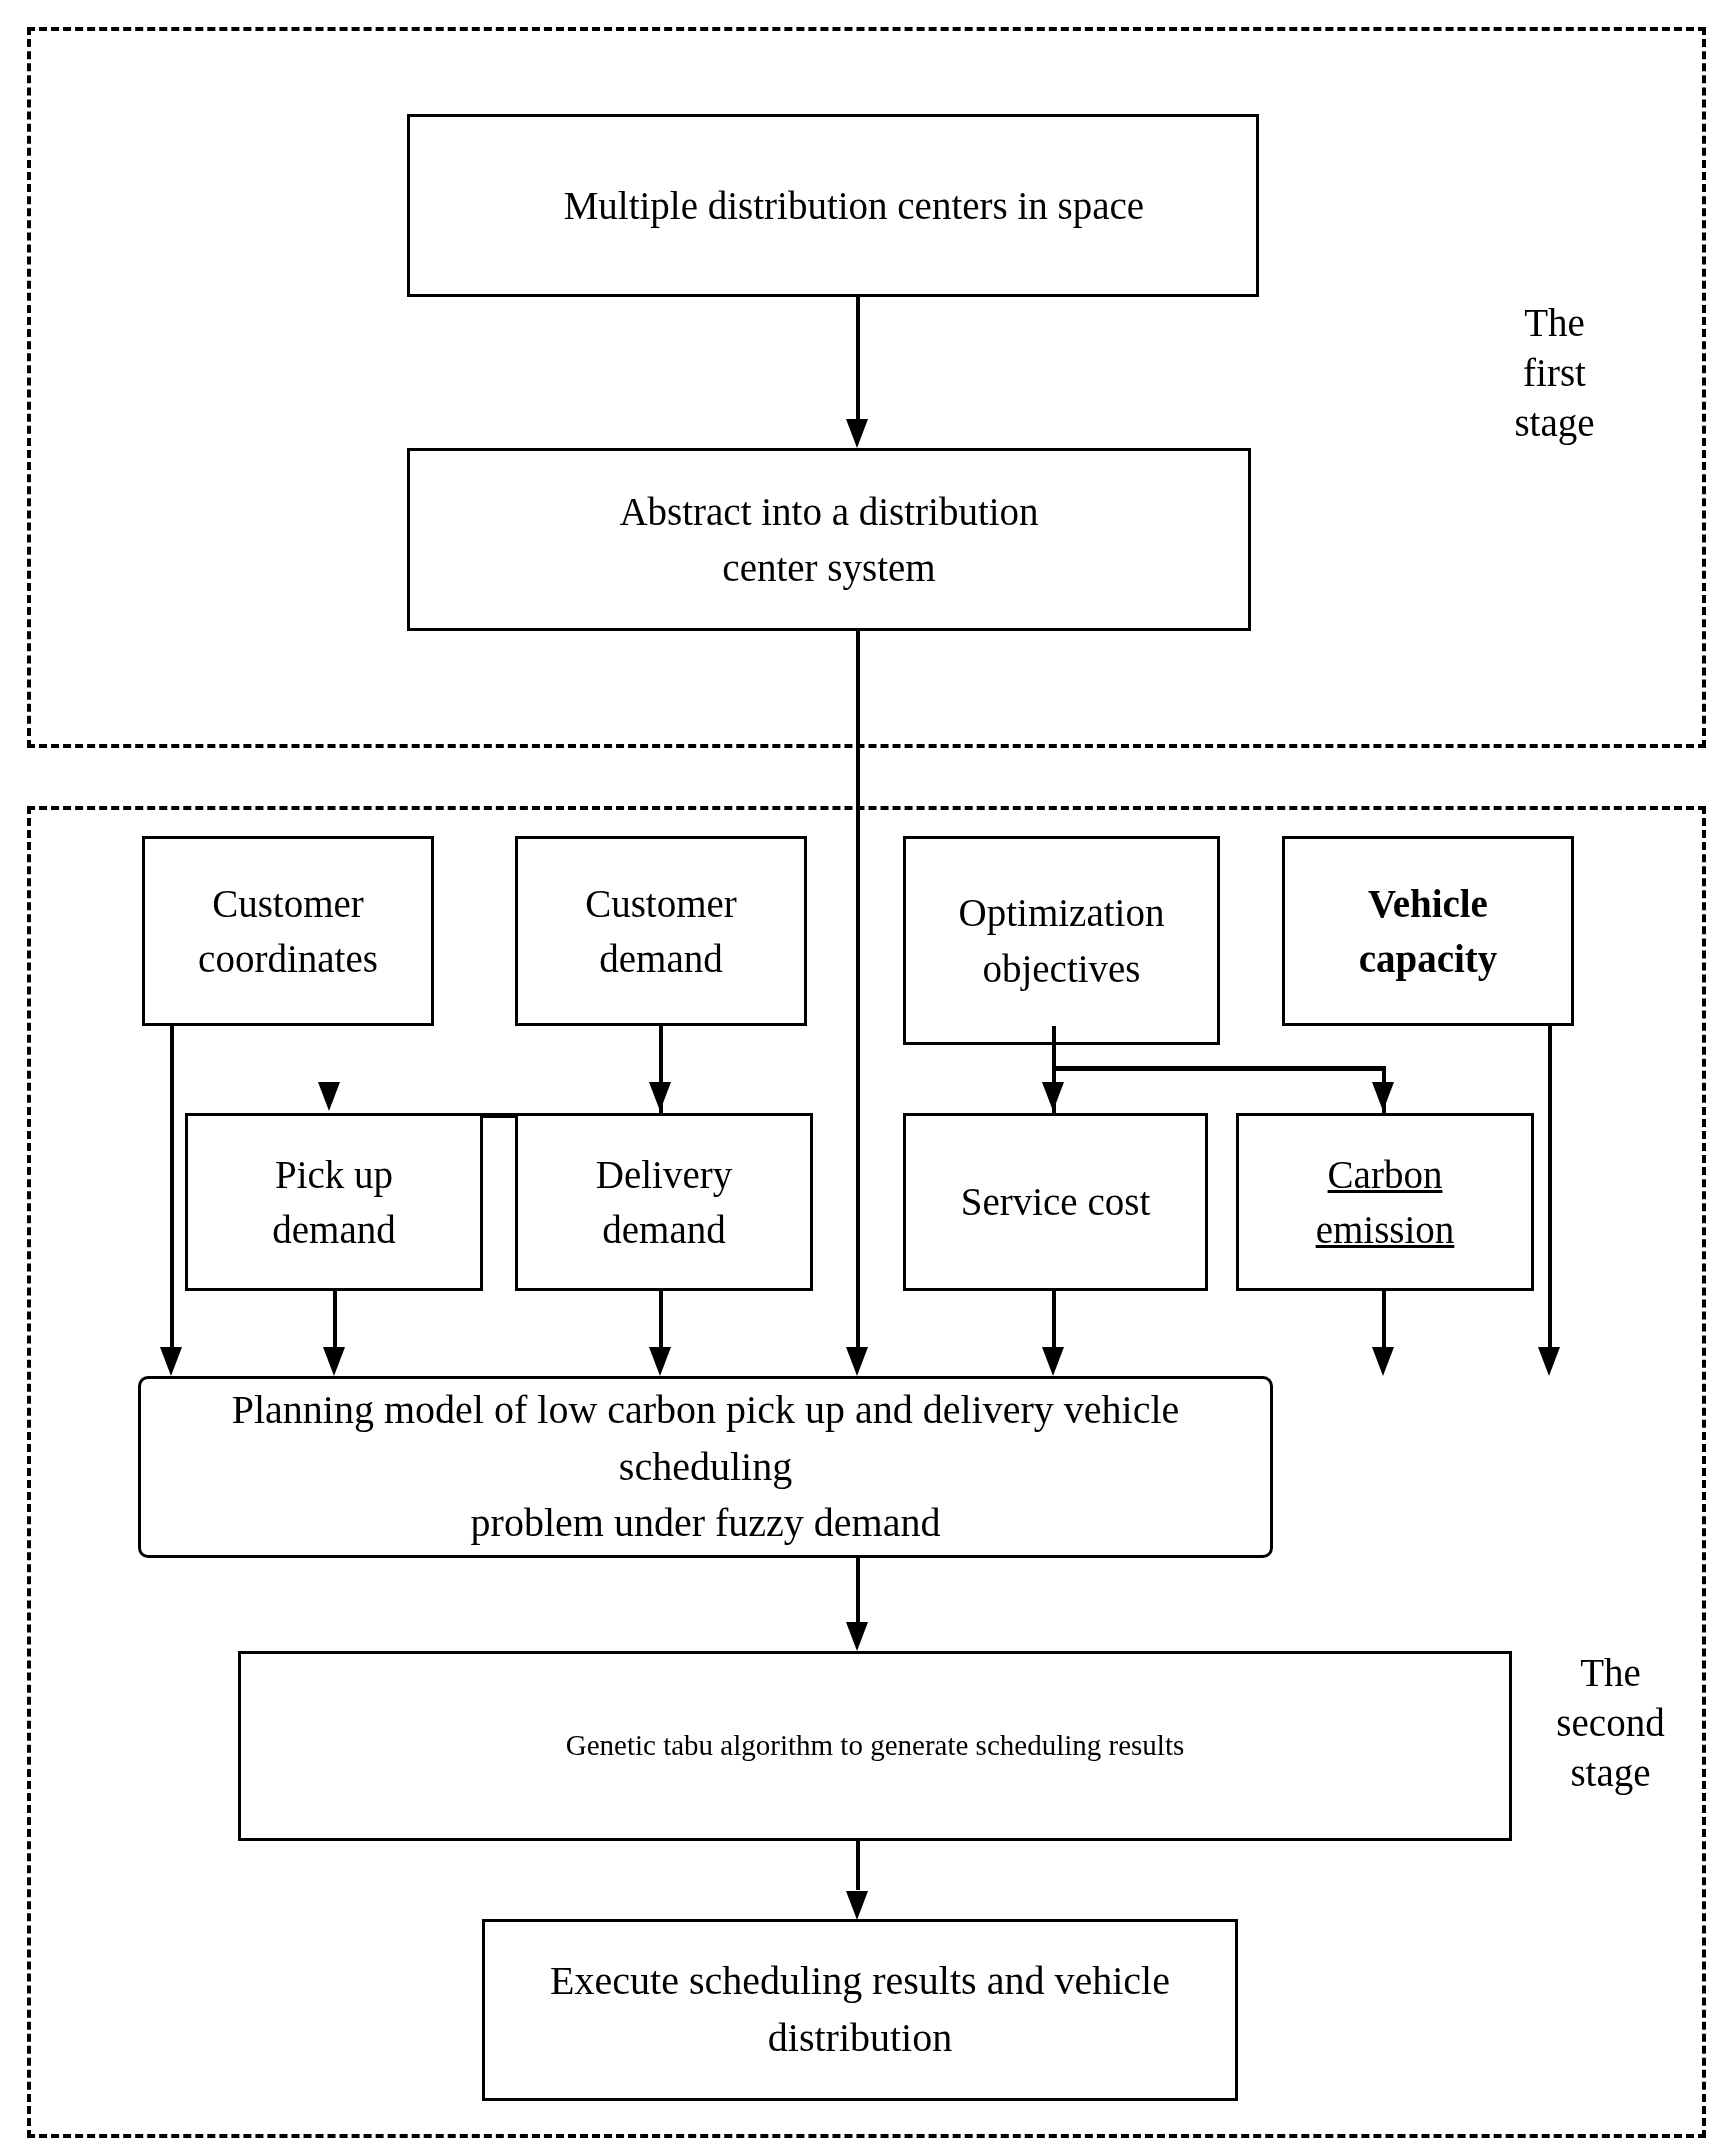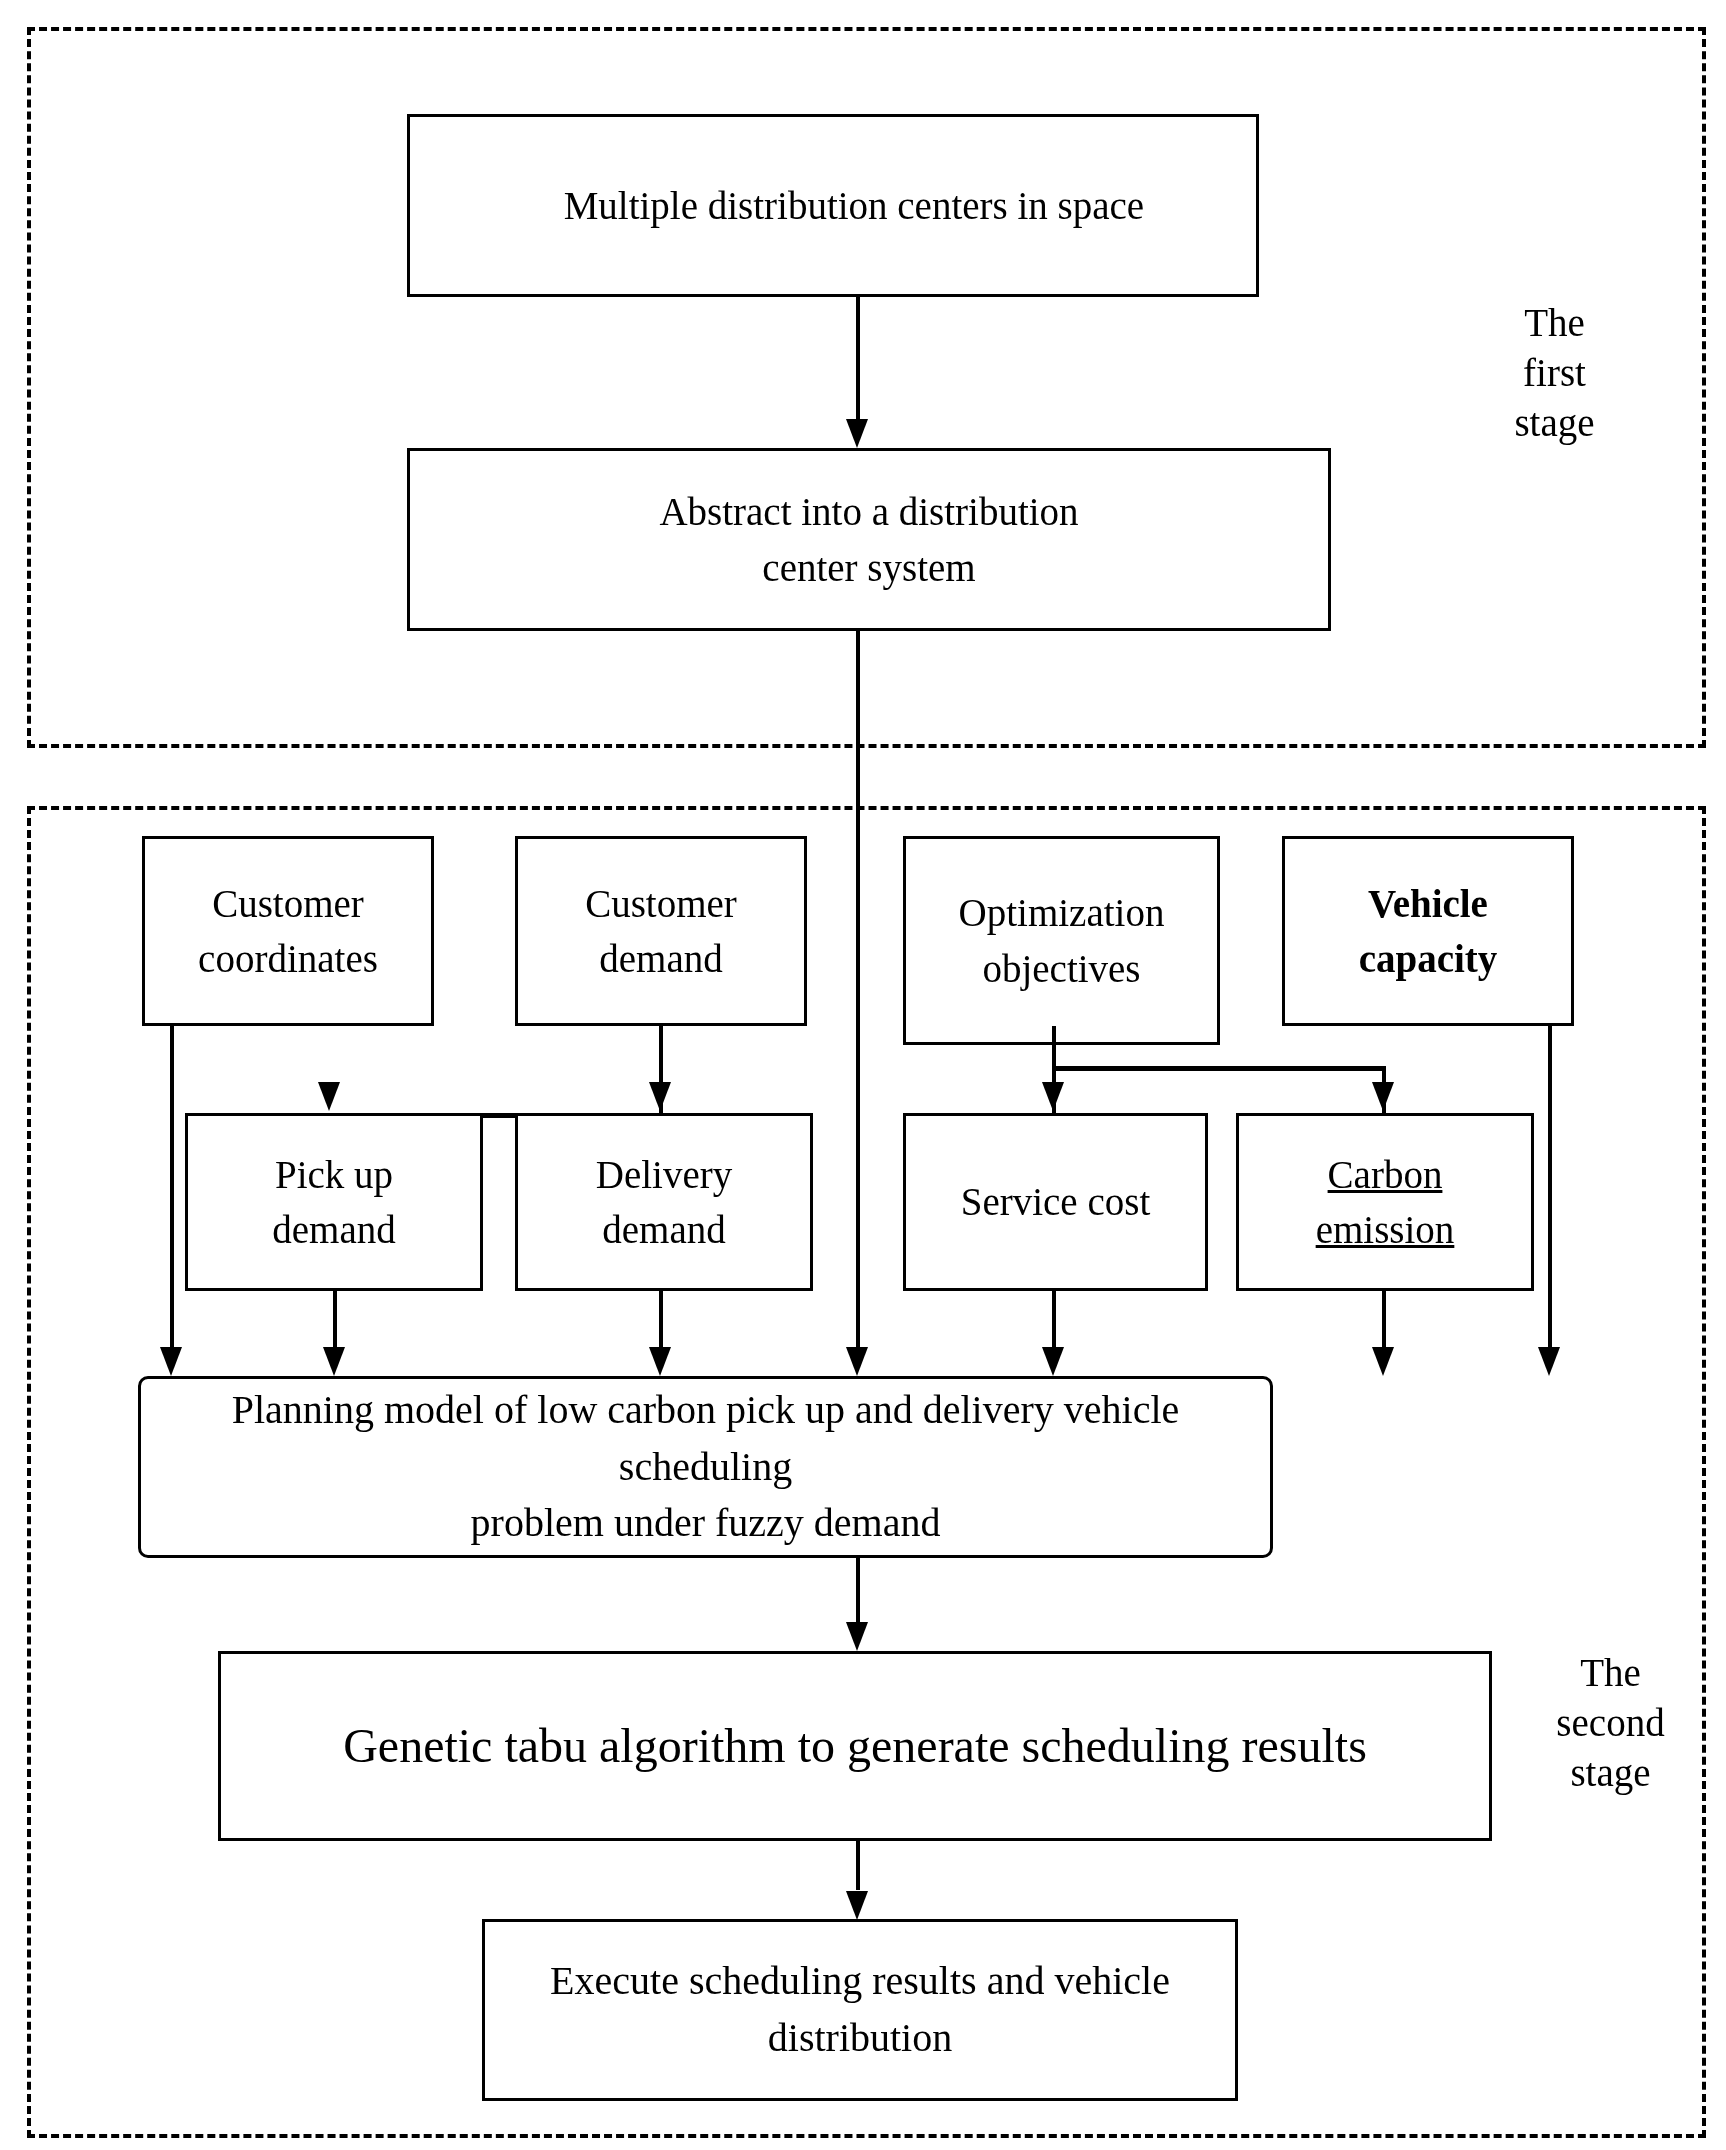--- a/index.html
+++ b/index.html
@@ -47,34 +47,34 @@
     align-items: center;
     justify-content: center;
     text-align: center;
     font-size: 39px;
     line-height: 1.42;
     padding: 2.5px 6.2px;
   }
   .box span { display: block; width: 100%; }
 
   #box-multiple-centers { left: 407px;  top: 114px;  width: 852px; height: 183px; padding-left: 48px; }
-  #box-abstract-system  { left: 407px;  top: 448px;  width: 924px; height: 183px; }
+  #box-abstract-system  { left: 407px;  top: 448px;  width: 844px; height: 183px; }
 
   #box-customer-coordinates { left: 142px;  top: 836px; width: 292px; height: 190px; }
   #box-customer-demand      { left: 515px;  top: 836px; width: 292px; height: 190px; }
   #box-optimization-objectives { left: 903px; top: 836px; width: 317px; height: 209px; }
   #box-vehicle-capacity        { left: 1282px; top: 836px; width: 292px; height: 190px; font-weight: bold; }
 
   #box-pickup-demand    { left: 185px;  top: 1113px; width: 298px; height: 178px; }
   #box-delivery-demand  { left: 515px;  top: 1113px; width: 298px; height: 178px; }
   #box-service-cost     { left: 903px; top: 1113px; width: 305px; height: 178px; }
   #box-carbon-emission  { left: 1236px; top: 1113px; width: 298px; height: 178px; }
 
   #box-planning-model { left: 138px; top: 1376px; width: 1135px; height: 182px; font-size: 40px; border-radius: 10px; }
-  #box-genetic-tabu   { left: 218px; top: 1651px; width: 1274px; height: 190px; font-size: 48px; }
+  #box-genetic-tabu   { left: 238px; top: 1651px; width: 1274px; height: 190px; font-size: 29px; }
   #box-execute        { left: 482px; top: 1919px; width: 756px; height: 182px; font-size: 40px; }
 
   
   .vline {
     position: absolute;
     width: 3.7px;
     background: #000000;
   }
   .hline {
     position: absolute;

